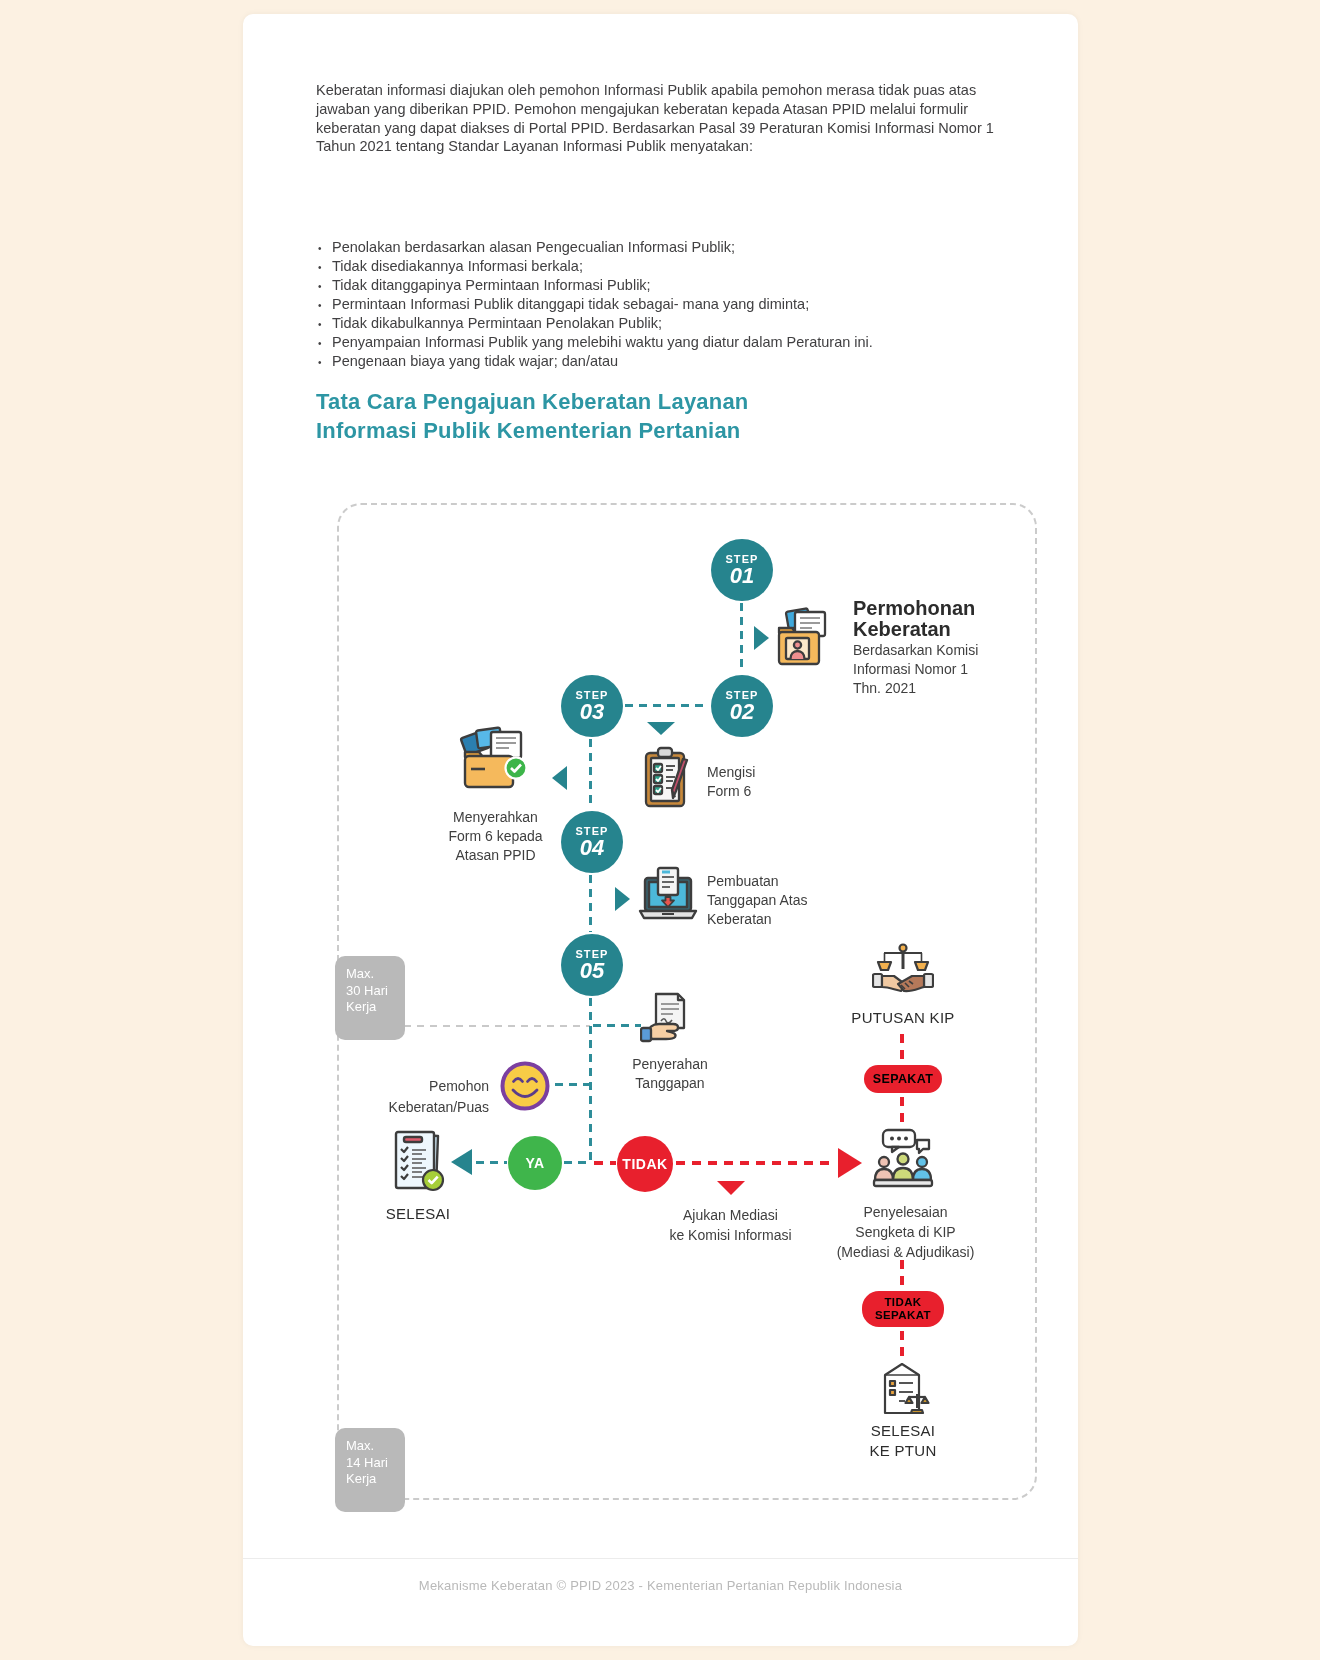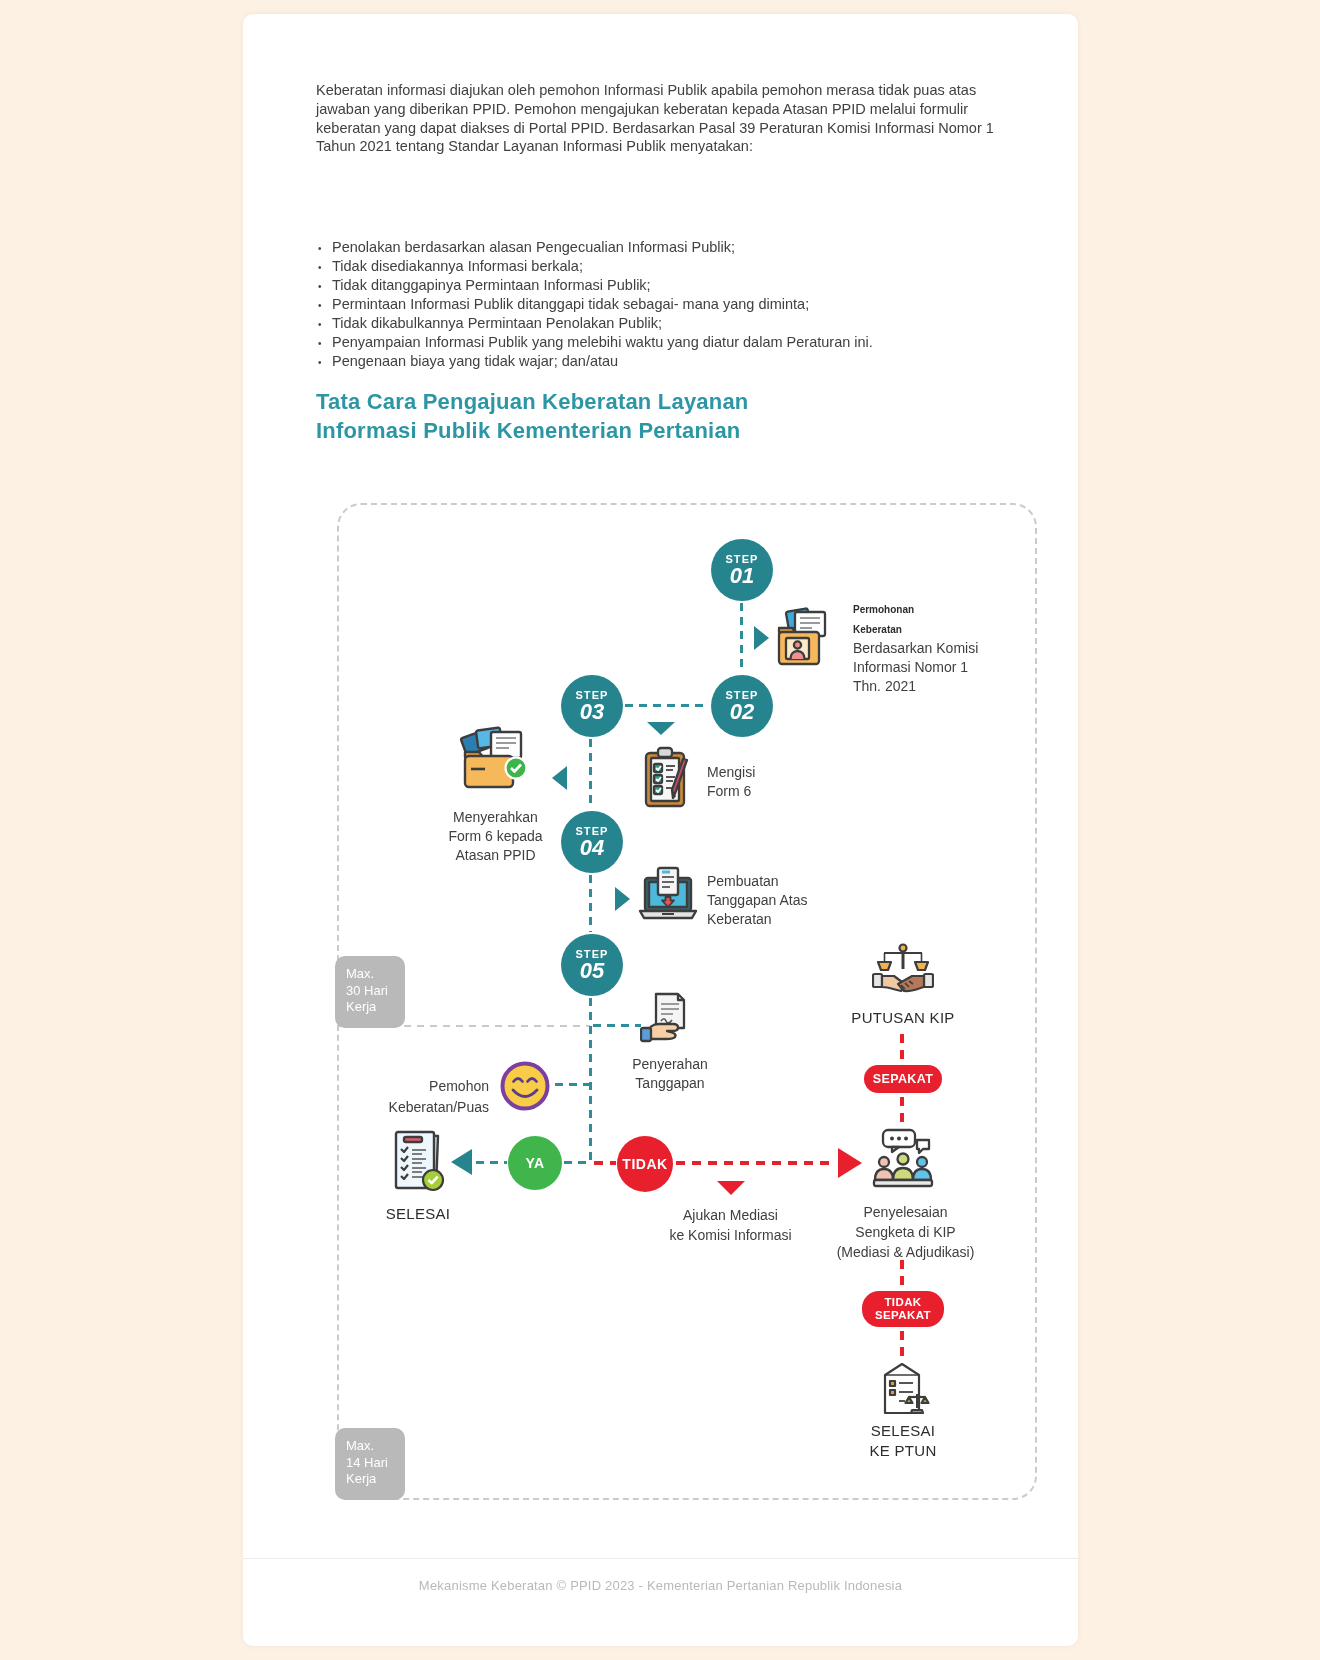--- a/index.html
+++ b/index.html
@@ -27,28 +27,28 @@
 
   .step { width:62px; height:62px; border-radius:50%; background:#26848e; color:#fff;
           display:flex; flex-direction:column; align-items:center; justify-content:center; font-weight:bold; z-index:3; }
   .step .w { font-size:11px; letter-spacing:1.1px; line-height:12px; }
   .step .n { font-size:22px; line-height:22px;font-style:italic; }
 
   .dec { border-radius:50%; color:#fff; font-weight:bold; display:flex; align-items:center; justify-content:center; letter-spacing:.5px; z-index:3; }
   .dec.ya { width:54px; height:54px; background:#3fb54b; font-size:14px; }
   .dec.tidak { width:56px; height:56px; background:#e8202d; font-size:14px; }
 
-  .pill { background:#e8202d; color:#ffffff; font-weight:bold; border-radius:17px; text-align:center;
+  .pill { background:#e8202d; color:#000000; font-weight:bold; border-radius:17px; text-align:center;
           display:flex; flex-direction:column; align-items:center; justify-content:center; z-index:3; letter-spacing:.4px; }
 
-  .maxbox { width:70px; height:72px; background:#b9b9b9; border-radius:10px; color:#fff;
+  .maxbox { width:70px; height:84px; background:#b9b9b9; border-radius:10px; color:#fff;
             font-size:13px; line-height:16.5px; padding:10px 16px 0 11px; z-index:3; }
 
   .lbl { font-size:14px; line-height:19px; color:#3f3f3f; z-index:3; }
-  .lbl b { color:#2c2c2c; font-size:10px;margin-top:20px; }
+  .lbl b { color:#2c2c2c; font-size:20px;margin-top:20px; }
   .lbl.c { text-align:center; }
   .lbl.r { text-align:right;margin-top:16px; }
   .lbl.strong { font-weight:normal; color:#2c2c2c; font-size:15px; letter-spacing:.3px; }
 
   .tri { width:0; height:0; z-index:2; }
   .tri.r  { border-top:12px solid transparent; border-bottom:12px solid transparent; border-left:15px solid #26848e; }
   .tri.l  { border-top:12px solid transparent; border-bottom:12px solid transparent; border-right:15px solid #26848e; }
   .tri.l-lg { border-top:13px solid transparent; border-bottom:13px solid transparent; border-right:21px solid #26848e; }
   .tri.d  { border-left:14px solid transparent; border-right:14px solid transparent; border-top:13px solid #26848e; }
   .tri.r-red { border-top:15px solid transparent; border-bottom:15px solid transparent; border-left:24px solid #e8202d; }

